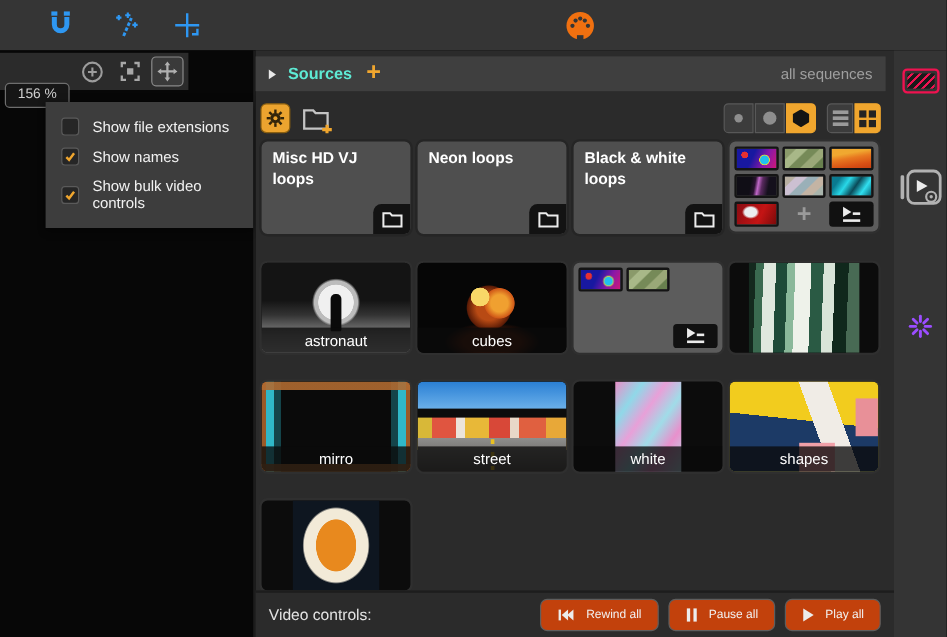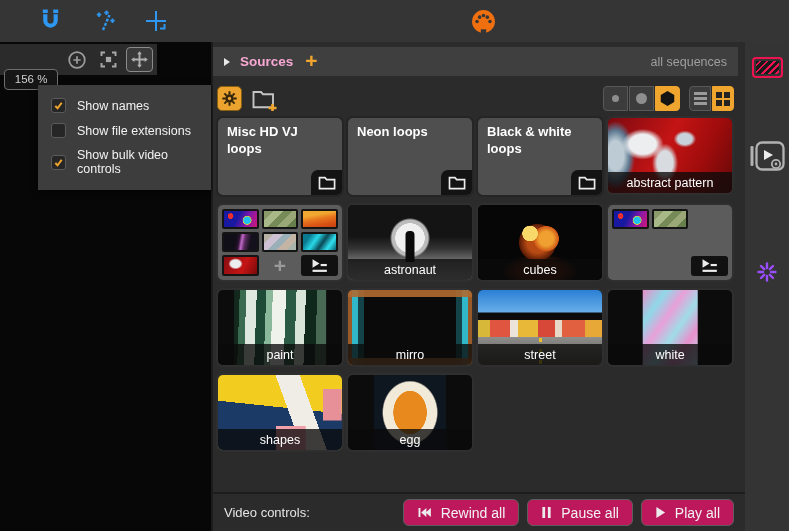--- a/index.html
+++ b/index.html
@@ -24,21 +24,21 @@
   .checkbox { width:15px; height:15px; background:#262626; border:1px solid #5a5a5a; border-radius:3px; display:flex; align-items:center; justify-content:center; flex:0 0 auto; }
   .checkbox svg { width:11px; height:11px; visibility:hidden; }
   .checkbox.checked svg { visibility:visible; }
   .checkbox svg polyline { fill:none; stroke:#f0a62e; stroke-width:2.2; }
   .menu-label { color:#f2f2f2; font-size:12.5px; }
 
   
   .main-panel { position:absolute; top:42px; left:213px; width:532px; height:489px; background:#2b2b2b; }
   .src-header { position:absolute; top:5px; left:0; width:525px; height:29px; background:#3f3f3f; display:flex; align-items:center; padding:0 11px; }
   .expand-arrow { width:0; height:0; border-left:6px solid #e8e8e8; border-top:4.5px solid transparent; border-bottom:4.5px solid transparent; margin-right:10px; }
-  .src-title { color:#f9a8d4; font-size:13.5px; font-weight:bold; }
+  .src-title { color:#5eead4; font-size:13.5px; font-weight:bold; }
   .src-plus { color:#f0a62e; font-size:21px; font-weight:bold; margin-left:12px; line-height:1; margin-top:-3px; }
   .src-filter { margin-left:auto; color:#9f9f9f; font-size:12.5px; }
 
   .src-toolbar { position:absolute; top:42px; left:0; width:525px; height:29px; display:flex; align-items:center; padding:0 4px; }
   .gear-btn { width:25px; height:25px; background:#eca42f; border:1px solid #8a5f10; border-radius:5px; display:flex; align-items:center; justify-content:center; }
   .newfolder-btn { width:27px; height:26px; margin-left:8px; display:flex; align-items:center; justify-content:center; }
   .right-controls { margin-left:auto; display:flex; align-items:center; gap:9px; }
   .size-group, .view-group { display:flex; gap:1px; }
   .size-btn { width:25px; height:25px; background:#3c3c3c; border:1px solid #585858; display:flex; align-items:center; justify-content:center; }
   .size-btn:first-child{ border-radius:4px 0 0 4px; } .size-btn:last-child{ border-radius:0 4px 4px 0; }
@@ -47,21 +47,21 @@
   .dot-m { width:11px; height:11px; border-radius:50%; background:#8e8e8e; }
   .hex-l { width:15px; height:15px; background:#141414; clip-path:polygon(50% 0,95% 27%,95% 73%,50% 100%,5% 73%,5% 27%); }
   .view-btn { width:22px; height:25px; background:#3c3c3c; border:1px solid #585858; display:flex; align-items:center; justify-content:center; }
   .view-btn:first-child{ border-radius:4px 0 0 4px; } .view-btn:last-child{ border-radius:0 4px 4px 0; }
   .view-btn.active { background:#f0a62e; border-color:#f0a62e; }
   .list-glyph { display:flex; flex-direction:column; gap:2.5px; }
   .list-glyph i { display:block; width:13px; height:2.5px; background:#9a9a9a; }
   .grid-glyph { display:grid; grid-template-columns:6px 6px; gap:2px; }
   .grid-glyph i { display:block; width:6px; height:6px; background:#232323; }
 
-  .media-grid { position:absolute; top:74px; left:3px; width:522px; display:grid; grid-template-columns:repeat(4,128px); grid-auto-rows:auto; gap:6px 2px; }
+  .media-grid { position:absolute; top:74px; left:3px; width:522px; display:grid; grid-template-columns:repeat(4,128px); grid-auto-rows:auto; gap:20px 2px; }
 
   .folder-card { height:81px; background:#4f4f4f; border:2px solid #252525; border-radius:7px; position:relative; padding:6px 9px; color:#fff; font-size:13px; font-weight:bold; line-height:1.3; overflow:hidden; }
   .folder-corner { position:absolute; right:0; bottom:0; width:31px; height:25px; background:#131313; border-radius:7px 0 4px 0; display:flex; align-items:center; justify-content:center; }
 
   .tile { height:79px; background:#0c0c0c; border:2px solid #2f2f2f; border-radius:7px; position:relative; overflow:hidden; }
   .thumb { position:absolute; top:0; bottom:0; }
   .thumb.full { left:0; right:0; }
   .thumb.center { left:50%; transform:translateX(-50%); }
   .name-bar { position:absolute; left:0; right:0; bottom:0; height:21px; background:rgba(10,10,10,.78); color:#fff; font-size:12.5px; display:flex; align-items:center; justify-content:center; z-index:3; }
 
@@ -128,21 +128,21 @@
   .th-m-pastel { background:linear-gradient(135deg,#b8b0a2 0 20%,#ccc0d2 20% 40%,#9ab0b8 40% 60%,#c4b4a4 60% 80%,#a8b4ac 80%); }
   .th-m-cyan { background:linear-gradient(125deg,#0a7a90 0 18%,#28d8e8 38%,#0a4a58 58%,#30e0f0 78%,#086070); }
   .th-m-redmarble { background:
     radial-gradient(ellipse 9px 7px at 35% 40%, #eceef0 0 55%, transparent 80%),
     linear-gradient(115deg,#8a0c12,#c41414 60%,#7a0a0a); }
 
   
   .bottom-bar { position:absolute; left:0; bottom:0; width:532px; height:39px; background:#2b2b2b; border-top:2px solid #1d1d1d; display:flex; align-items:center; padding:0 11px; }
   .vc-label { color:#e4e4e4; font-size:13px; }
   .vc-buttons { margin-left:auto; display:flex; gap:8px; }
-  .vc-btn { display:flex; align-items:center; gap:9px; height:27px; padding:0 13px; background:#be185d; border:1px solid #5e5e5e; border-radius:6px; color:#f2f2f2; font-size:14px; }
+  .vc-btn { display:flex; align-items:center; gap:9px; height:27px; padding:0 13px; background:#c2410c; border:1px solid #5e5e5e; border-radius:6px; color:#f2f2f2; font-size:10px; }
 
   
   .sidebar { position:absolute; top:42px; left:745px; width:44px; height:489px; background:#343434; }
   .sb-item { position:absolute; left:0; width:44px; display:flex; justify-content:center; }
   .hatch-icon { width:31px; height:21px; border:2.5px solid #ef1250; border-radius:4px; padding:2px;
     background:repeating-linear-gradient(135deg,#ef1250 0 2px,#1a1a1a 2px 5px); background-clip:content-box; }
 </style>
 </head>
 <body>
 
@@ -202,35 +202,35 @@
     </div>
     <div class="zbtn bordered">
       <svg viewBox="0 0 24 24" width="19" height="19" fill="#b0b0b0">
           <path d="M12 1.5 15 5.5 13.2 5.5 13.2 10.8 18.5 10.8 18.5 9 22.5 12 18.5 15 18.5 13.2 13.2 13.2 13.2 18.5 15 18.5 12 22.5 9 18.5 10.8 18.5 10.8 13.2 5.5 13.2 5.5 15 1.5 12 5.5 9 5.5 10.8 10.8 10.8 10.8 5.5 9 5.5 Z"></path>
         </svg>
     </div>
   </div>
 
   <div class="ctx-menu" id="ctx-menu">
   <div class="menu-row">
+    <span class="checkbox">
+          <svg viewBox="0 0 12 12">
+            <polyline points="2.5,6.5 5,9 9.5,3"></polyline>
+          </svg>
+        </span>
+    <span class="menu-label">Show file extensions</span>
+  </div>
+
+  <div class="menu-row">
     <span class="checkbox checked">
           <svg viewBox="0 0 12 12">
             <polyline points="2.5,6.5 5,9 9.5,3"></polyline>
           </svg>
         </span>
     <span class="menu-label">Show names</span>
-  </div>
-
-  <div class="menu-row">
-    <span class="checkbox">
-          <svg viewBox="0 0 12 12">
-            <polyline points="2.5,6.5 5,9 9.5,3"></polyline>
-          </svg>
-        </span>
-    <span class="menu-label">Show file extensions</span>
   </div>
 
   <div class="menu-row">
     <span class="checkbox checked">
           <svg viewBox="0 0 12 12">
             <polyline points="2.5,6.5 5,9 9.5,3"></polyline>
           </svg>
         </span>
     <span class="menu-label">Show bulk video controls</span>
   </div>
@@ -324,24 +324,20 @@
 
   <div class="folder-card">
     <span>Black &amp; white loops</span>
     <span class="folder-corner">
       <svg viewBox="0 0 20 17" width="18" height="15">
             <path d="M1.5 3 h6.2 l1.9 2.2 h9 v10.3 H1.5 z" fill="none" stroke="#ececec" stroke-width="1.9"></path>
           </svg>
     </span>
   </div>
 
-  <div class="tile">
-    <div class="thumb th-abstract-pattern full"></div>
-    <div class="name-bar">abstract pattern</div>
-  </div>
 
 
   <div class="seq-tile">
         <div class="mini th-m-promo"></div>
         <div class="mini th-m-map"></div>
         <div class="mini th-m-orange"></div>
         <div class="mini th-m-purplewave"></div>
         <div class="mini th-m-pastel"></div>
         <div class="mini th-m-cyan"></div>
         <div class="mini th-m-redmarble"></div>
@@ -380,21 +376,20 @@
           <svg viewBox="0 0 24 22" width="19" height="17">
             <polygon points="3,3 12,8.5 3,14" fill="#ececec"></polygon>
             <rect x="13.5" y="9" width="8" height="2.8" fill="#ececec"></rect>
             <rect x="3" y="16.5" width="18.5" height="2.8" fill="#ececec"></rect>
           </svg>
         </div>
       </div>
 
   <div class="tile">
     <div class="thumb th-paint center"></div>
-    <div class="name-bar">paint</div>
   </div>
 
   <div class="tile">
     <div class="thumb th-mirro full"></div>
     <div class="name-bar">mirro</div>
   </div>
 
   <div class="tile">
     <div class="thumb th-street full"></div>
     <div class="name-bar">street</div>
@@ -405,21 +400,20 @@
     <div class="name-bar">white</div>
   </div>
 
   <div class="tile">
     <div class="thumb th-shapes full"></div>
     <div class="name-bar">shapes</div>
   </div>
 
   <div class="tile">
     <div class="thumb th-egg center"></div>
-    <div class="name-bar">egg</div>
   </div>
 </div>
 
   <div class="bottom-bar">
     <span class="vc-label">Video controls:</span>
     <div class="vc-buttons">
       <button class="vc-btn">
         <svg viewBox="0 0 20 14" width="15" height="13">
             <rect x="2" y="1" width="2.6" height="12" fill="#ececec"></rect>
             <polygon points="12.5,1 12.5,13 5.5,7" fill="#ececec"></polygon>

